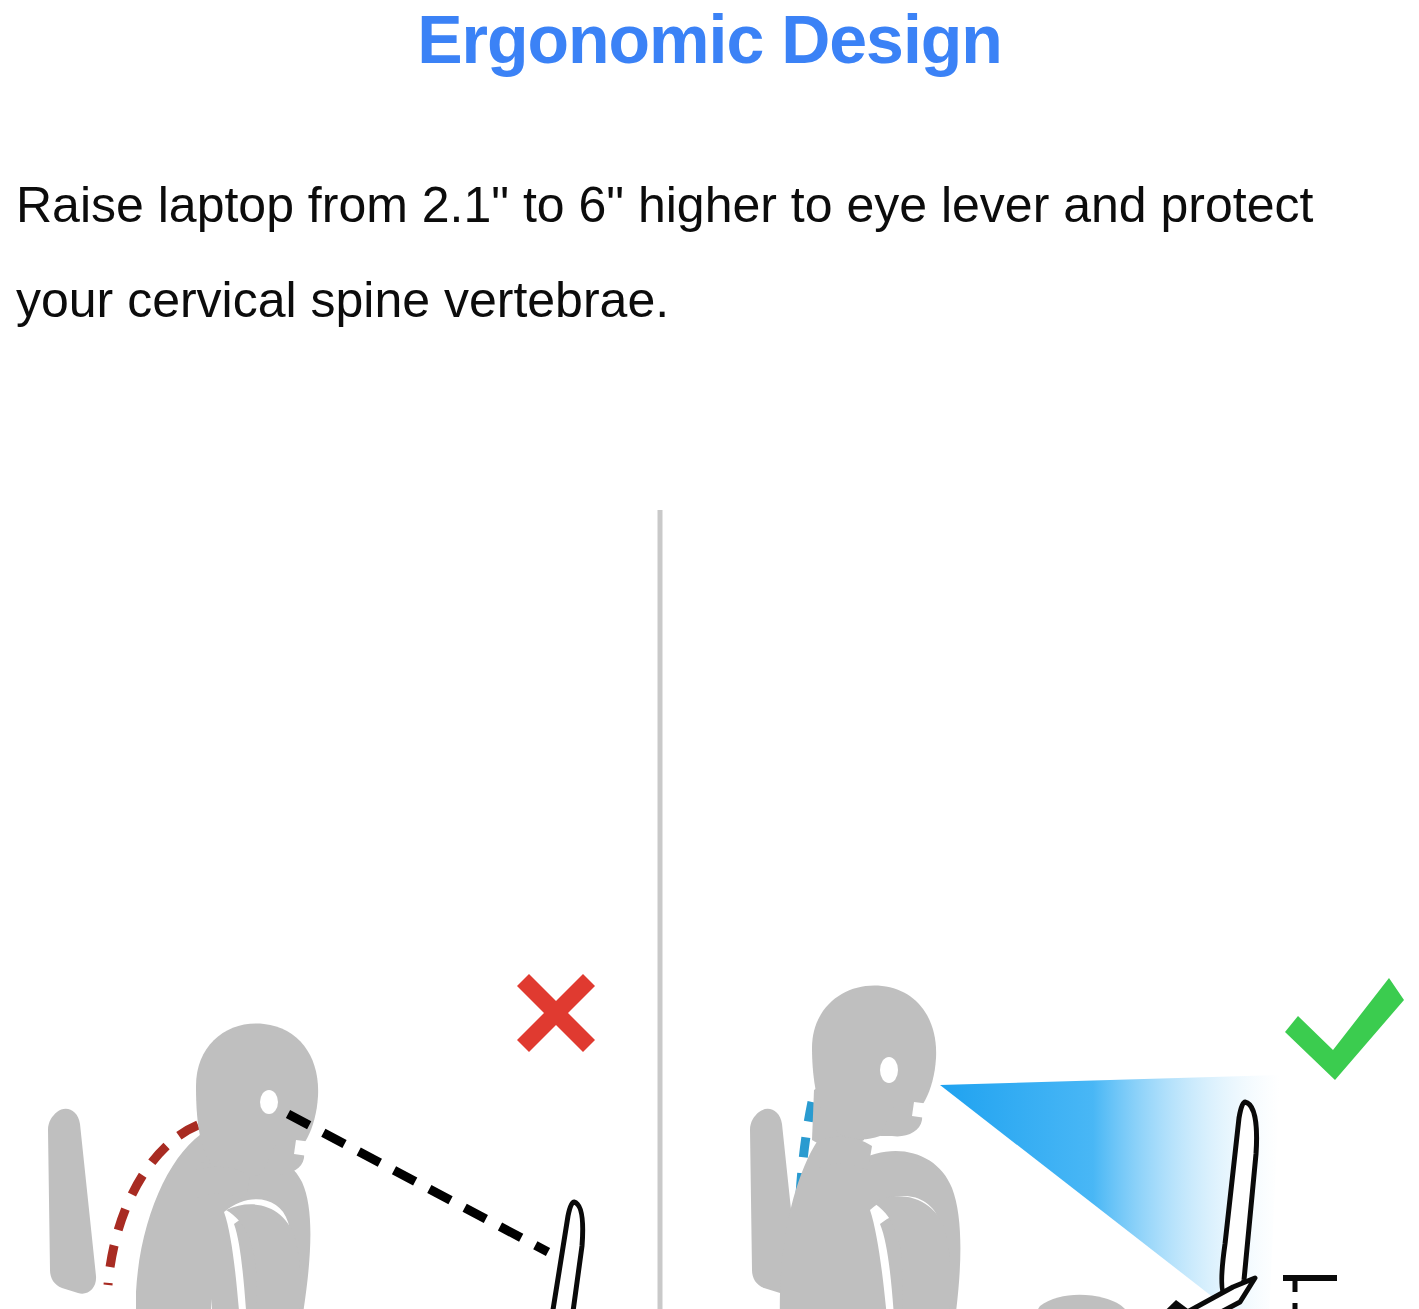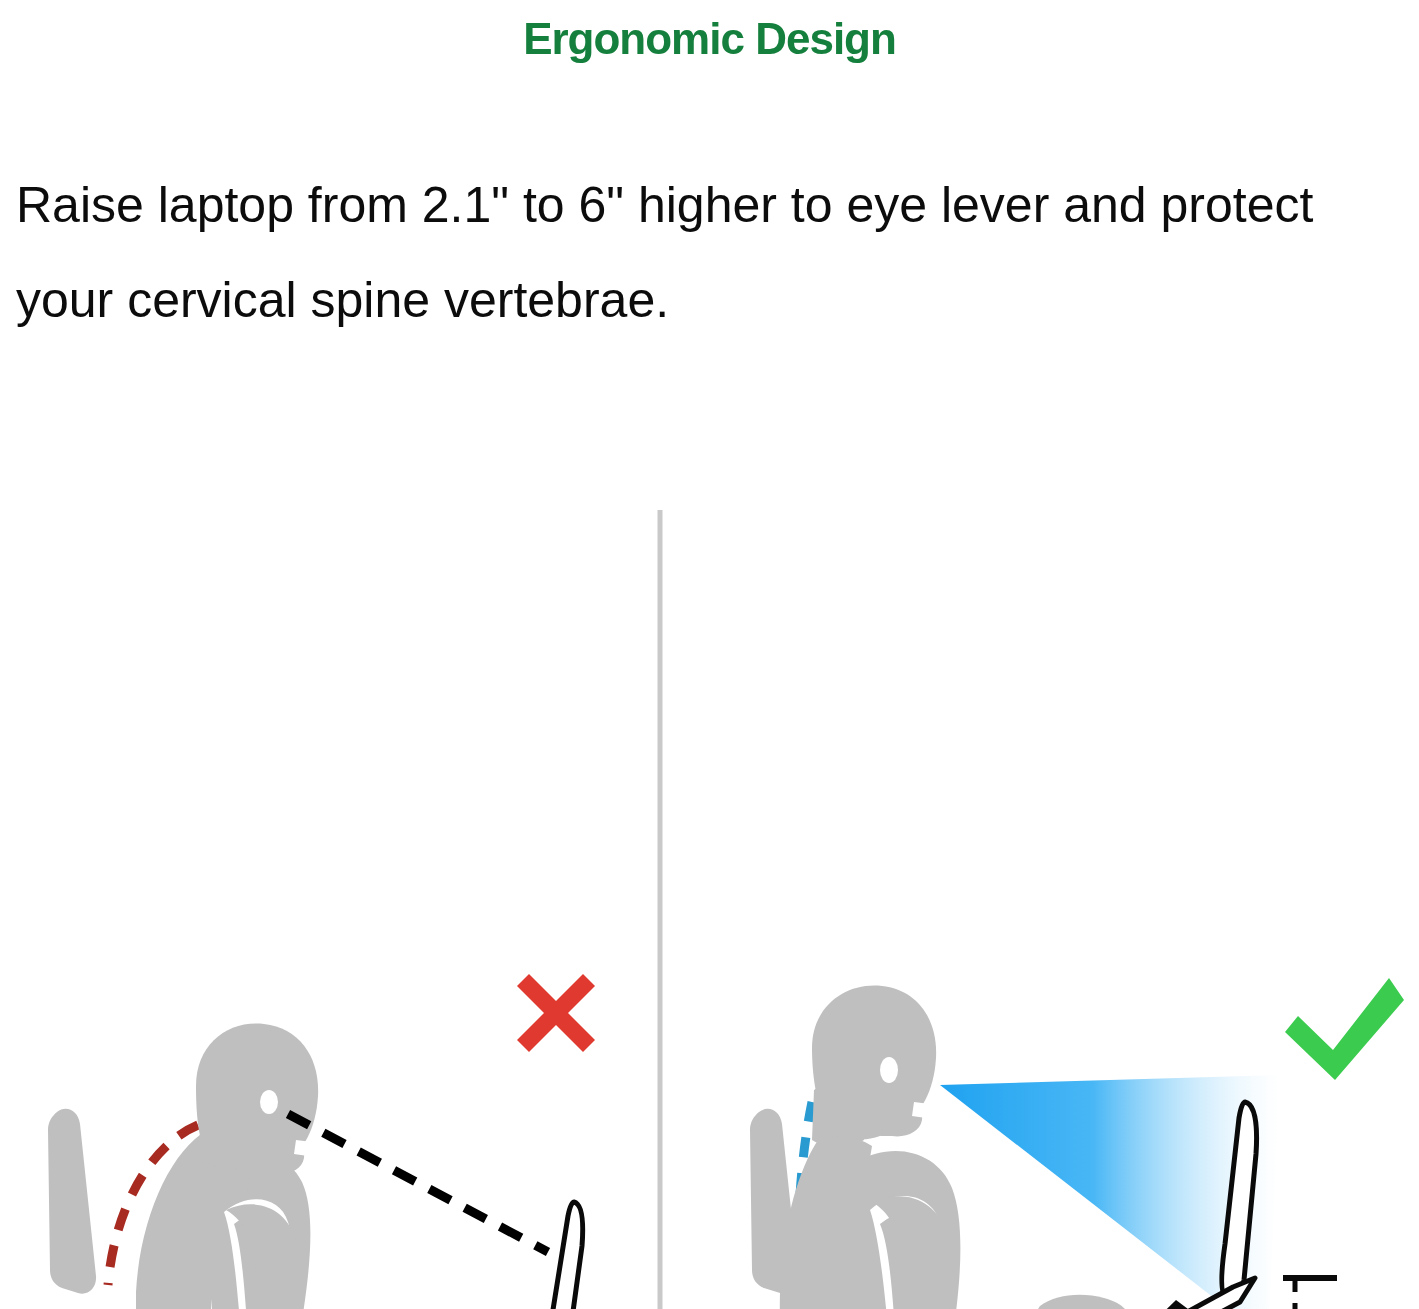--- a/index.html
+++ b/index.html
@@ -18,24 +18,24 @@
     overflow: hidden;
   }
   #title {
     position: absolute;
     left: 0;
     top: 2px;
     width: 1419px;
     text-align: center;
     font-family: "Liberation Sans", sans-serif;
     font-weight: bold;
-    font-size: 44px;
+    font-size: 68px;
     line-height: 74px;
     letter-spacing: -1px;
-    color: #15803d;
+    color: #3b82f6;
     white-space: nowrap;
   }
   #subtitle {
     position: absolute;
     left: 16px;
     top: 158px;
     width: 1385px;
     font-family: "Liberation Sans", sans-serif;
     font-weight: normal;
     font-size: 50px;

